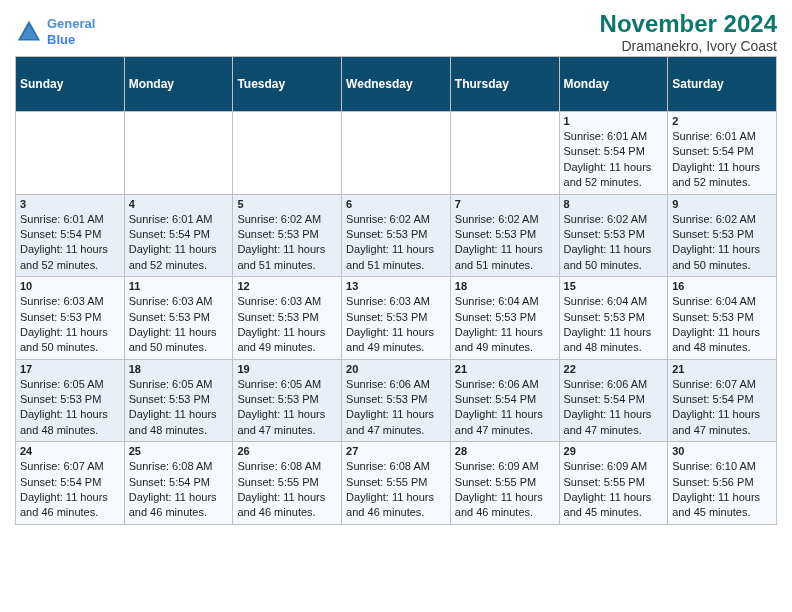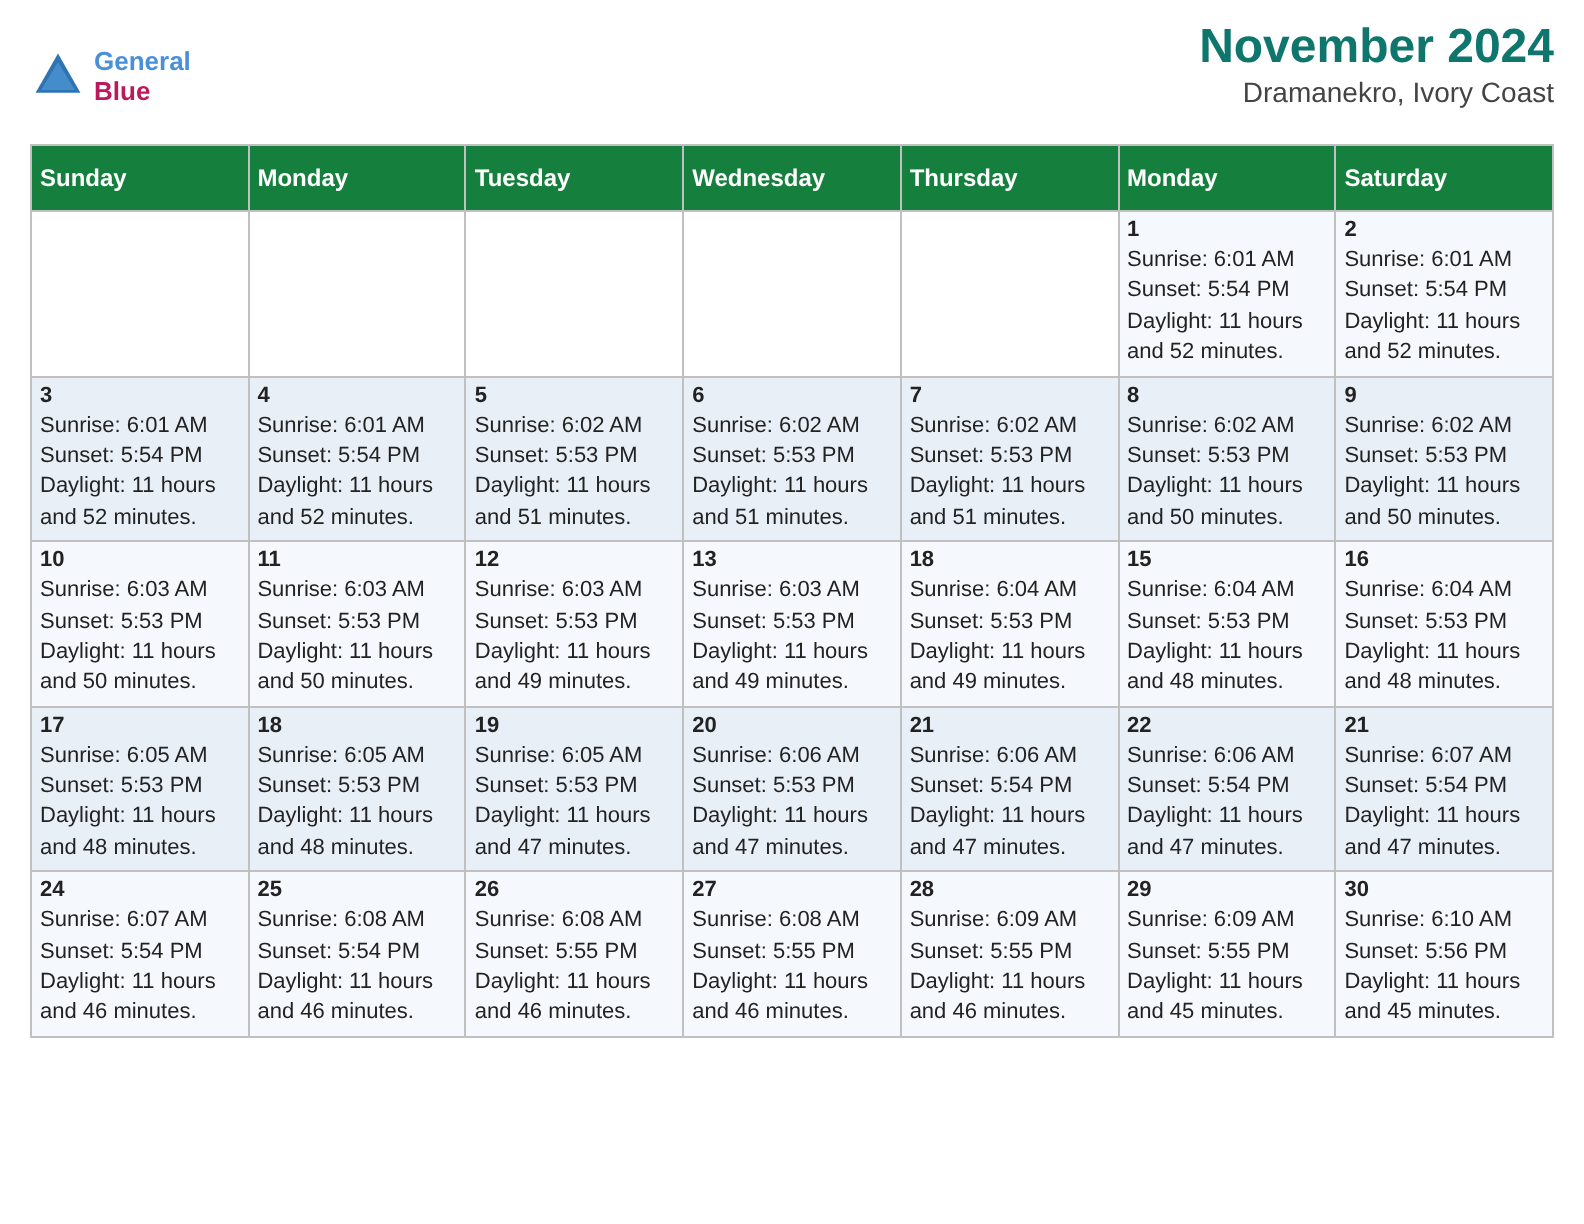--- a/index.html
+++ b/index.html
@@ -10,22 +10,22 @@
       height: 612px;
       overflow: hidden;
     }
     .page {
       width: 792px;
       padding: 10px 15px 10px 15px;
     }
     .header {
       display: flex;
       justify-content: space-between;
-      align-items: flex-end;
-      margin-bottom: 18px;
+      align-items: center;
+      margin-bottom: 2px;
     }
     .logo {
       display: flex;
       align-items: center;
       gap: 4px;
     }
     .logo-text {
       font-size: 13px;
       font-weight: bold;
       color: #1a1a1a;
@@ -49,25 +49,25 @@
     .subtitle {
       font-size: 14px;
       color: #444;
     }
     table {
       width: 100%;
       border-collapse: collapse;
       table-layout: fixed;
     }
     thead tr th {
-      background-color: #15803d;
+      background-color: #0c4a6e;
       color: #fff;
       font-size: 12px;
       font-weight: bold;
-      padding: 9px 4px;
+      padding: 20px 4px;
       text-align: left;
       border: 1px solid #c0c0c0;
     }
     tbody tr td {
       border: 1px solid #c0c0c0;
       vertical-align: top;
       padding: 3px 4px;
       font-size: 9.5px;
       color: #222;
       height: 78px;
@@ -99,21 +99,21 @@
 
 <div class="page">
   <div class="header">
     <div class="logo">
       <svg class="logo-icon" viewBox="0 0 40 40">
         <polygon points="20,4 36,32 4,32" fill="#2e74b5"></polygon>
         <polygon points="20,10 32,30 8,30" fill="#5ba3e0" opacity="0.5"></polygon>
       </svg>
       <div class="logo-text">
         <div><span>General</span></div>
-        <div><span style="color:#be185d">Blue</span></div>
+        <div><span style="color:#3b82f6">Blue</span></div>
       </div>
     </div>
     <div class="title-block">
       <div class="month-title">November 2024</div>
       <div class="subtitle">Dramanekro, Ivory Coast</div>
     </div>
   </div>
 
   <table>
     <thead>

